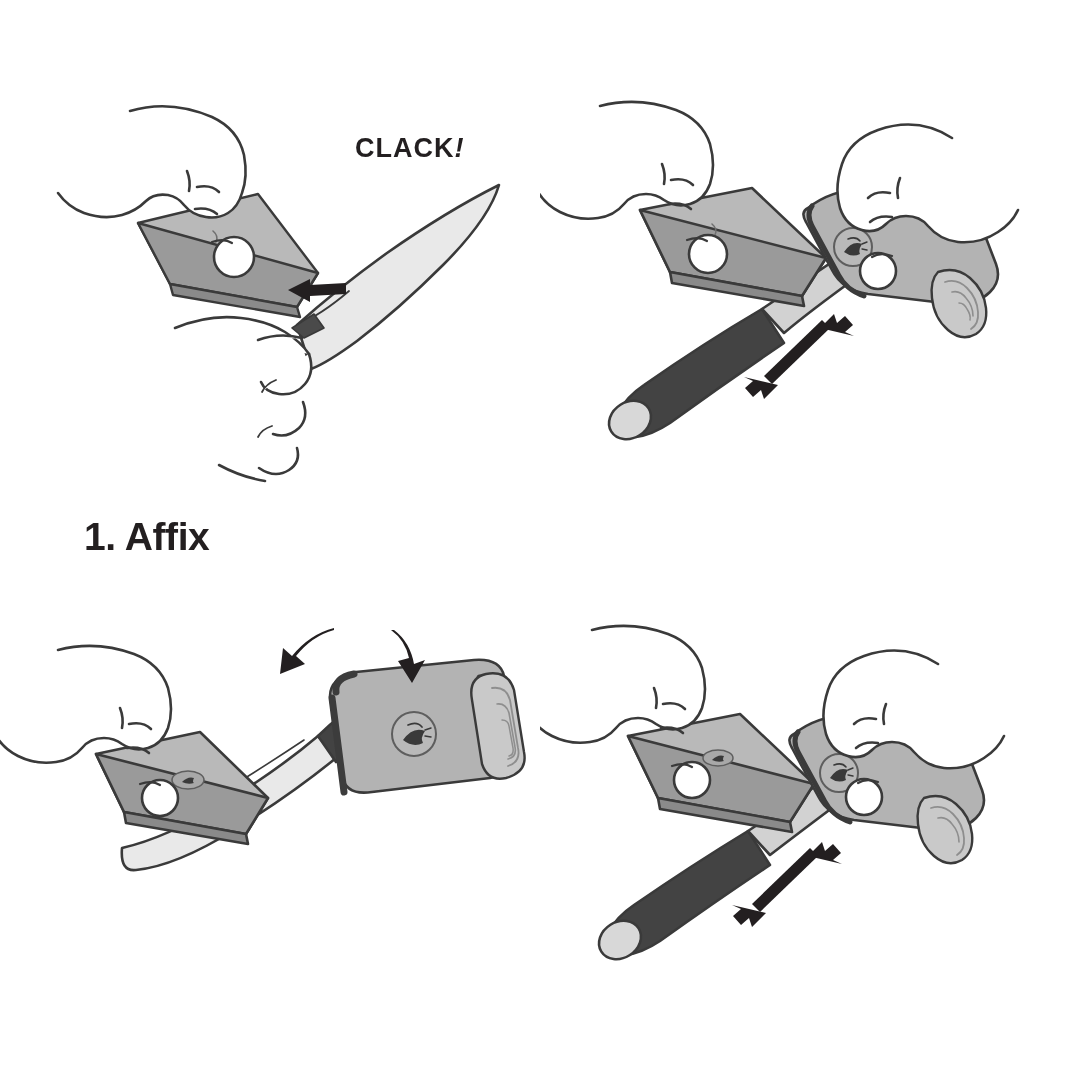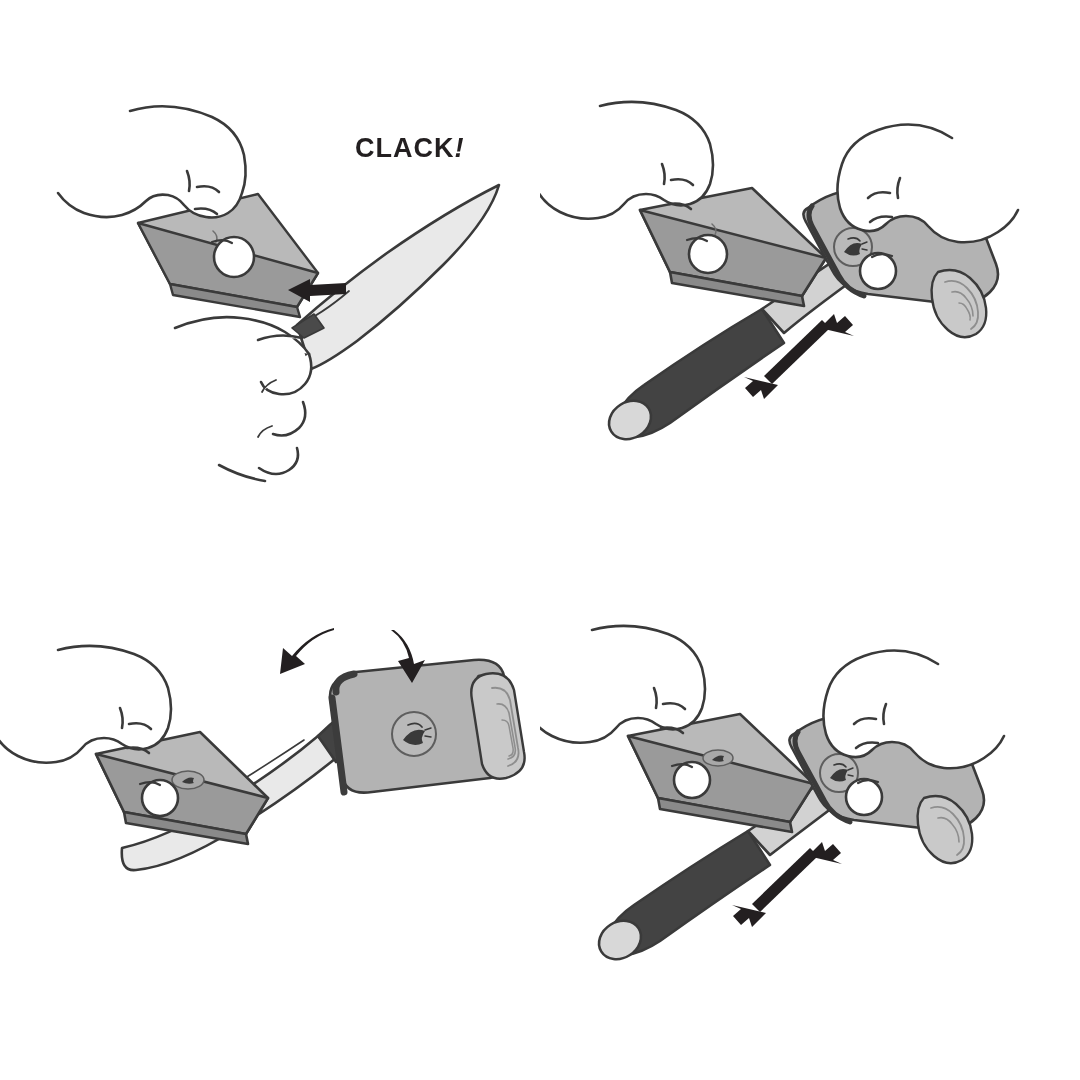--- a/index.html
+++ b/index.html
@@ -90,20 +90,21 @@
         <g fill="#231f20" stroke="none">
           <path d="M288,262 l22,-11 l0,6 l36,-2 l0,11 l-36,2 l0,6 z"></path>
         </g>
       </g>
     </svg>
 
     <div class="onomatopoeia" id="clack">
       <span>CLACK</span><span class="bang">!</span>
     </div>
 
+    <div class="step-label" id="label-1">1. Affix</div>
   </div>
 
   <div class="panel" id="panel-2" style="left:540px;top:0;width:540px;height:540px;">
 
     <svg class="art" width="540" height="470" viewBox="0 0 540 470">
       <g fill="none" stroke="#3a3a3a" stroke-width="2.6" stroke-linecap="round" stroke-linejoin="round">
 
         <g>
           <path d="M78,385 q8,-16 26,-28 q60,-42 118,-76 l22,34 q-56,38 -114,80 q-18,12 -34,14 z" fill="#434343" stroke="#3a3a3a"></path>
           <ellipse cx="90" cy="392" rx="22" ry="18" transform="rotate(-32 90 392)" fill="#d8d8d8" stroke="#3a3a3a"></ellipse>

